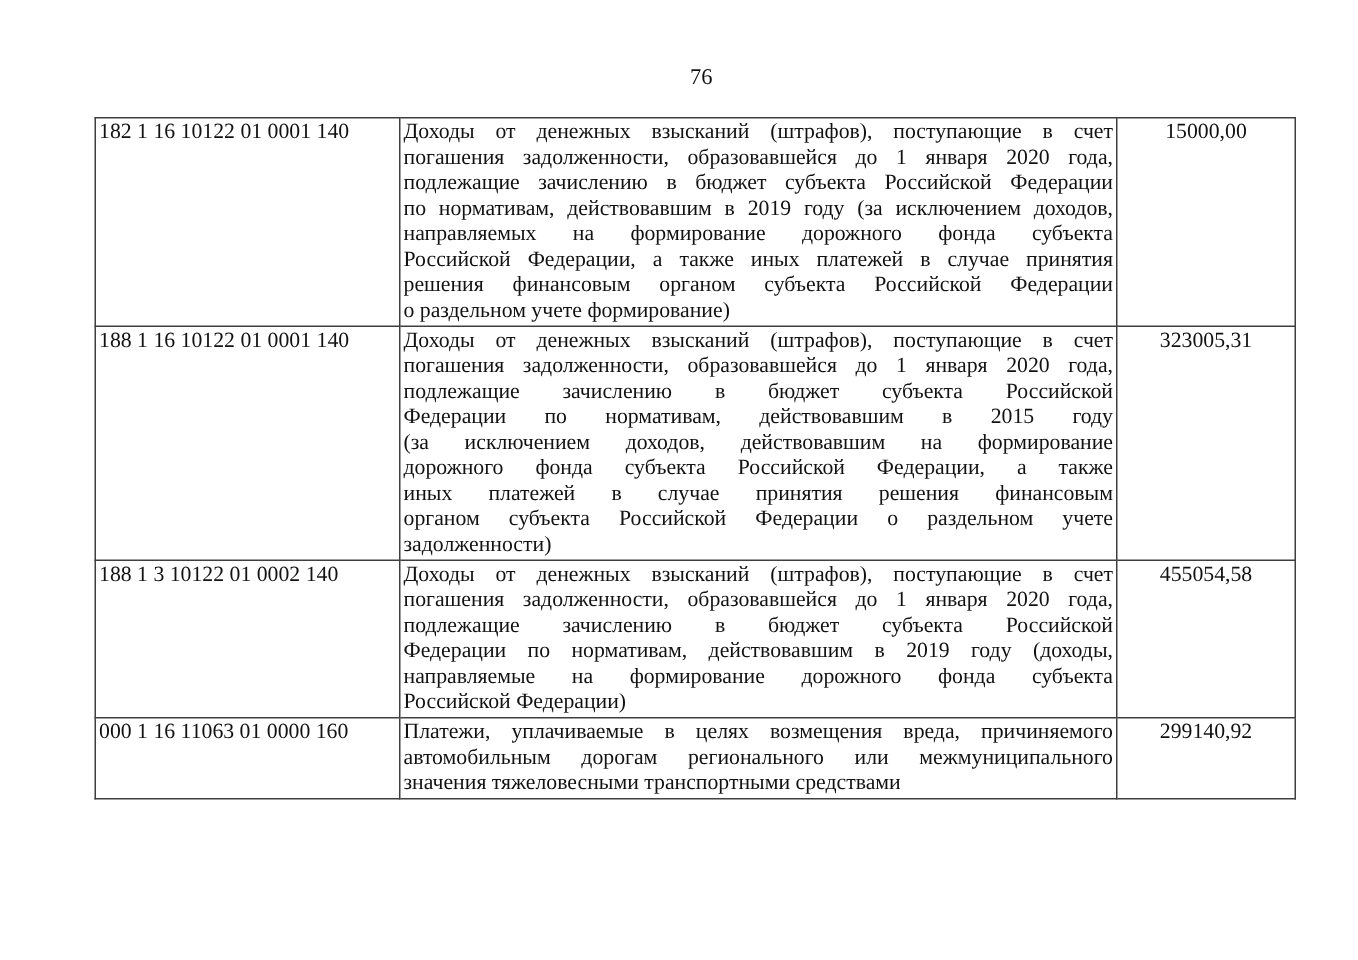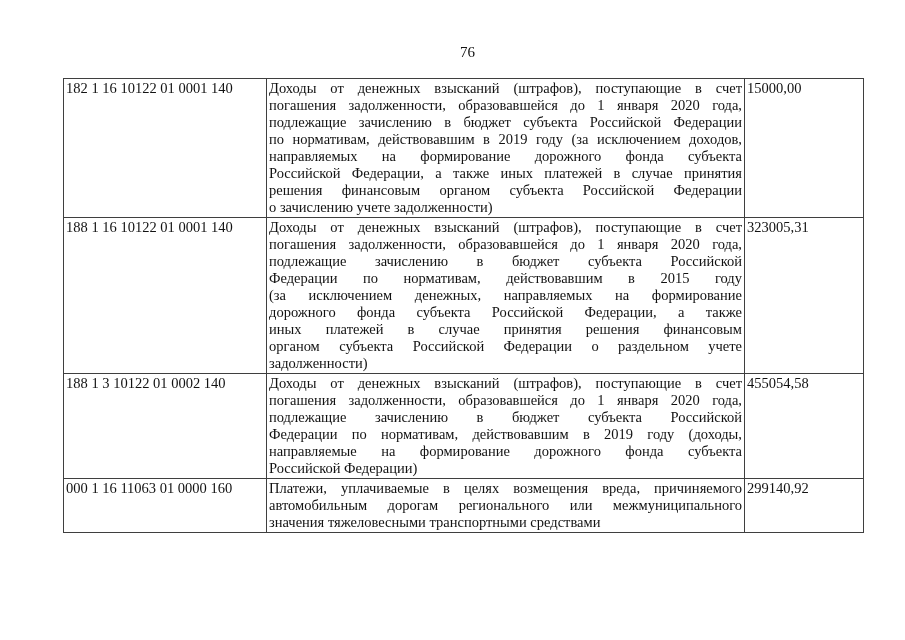--- a/index.html
+++ b/index.html
@@ -40,20 +40,21 @@
     padding: 1px 2px 1px 2px;
   }
   td.cell-code {
     white-space: nowrap;
   }
   td.cell-desc {
     padding: 1px 8px 2px 9px;
     margin-top: 18px;
   }
   td.cell-amount {
+    text-align: center;
   }
   .tline {
     text-align: justify;
     text-align-last: justify;
   }
   .tline-last {
     text-align-last: left;
   }
 </style>
 </head>
@@ -71,32 +72,32 @@
     <tr>
       <td class="cell-code">182 1 16 10122 01 0001 140</td>
       <td class="cell-desc">
           <div class="tline">Доходы от денежных взысканий (штрафов), поступающие в счет</div>
           <div class="tline">погашения задолженности, образовавшейся до 1 января 2020 года,</div>
           <div class="tline">подлежащие зачислению в бюджет субъекта Российской Федерации</div>
           <div class="tline">по нормативам, действовавшим в 2019 году (за исключением доходов,</div>
           <div class="tline">направляемых на формирование дорожного фонда субъекта</div>
           <div class="tline">Российской Федерации, а также иных платежей в случае принятия</div>
           <div class="tline">решения финансовым органом субъекта Российской Федерации</div>
-          <div class="tline tline-last">о зачислению учете задолженности)</div>
+          <div class="tline tline-last">о раздельном учете формирование)</div>
         </td>
       <td class="cell-amount">15000,00</td>
     </tr>
     <tr>
       <td class="cell-code">188 1 16 10122 01 0001 140</td>
       <td class="cell-desc">
           <div class="tline">Доходы от денежных взысканий (штрафов), поступающие в счет</div>
           <div class="tline">погашения задолженности, образовавшейся до 1 января 2020 года,</div>
           <div class="tline">подлежащие зачислению в бюджет субъекта Российской</div>
           <div class="tline">Федерации по нормативам, действовавшим в 2015 году</div>
-          <div class="tline">(за исключением денежных, направляемых на формирование</div>
+          <div class="tline">(за исключением доходов, действовавшим на формирование</div>
           <div class="tline">дорожного фонда субъекта Российской Федерации, а также</div>
           <div class="tline">иных платежей в случае принятия решения финансовым</div>
           <div class="tline">органом субъекта Российской Федерации о раздельном учете</div>
           <div class="tline tline-last">задолженности)</div>
         </td>
       <td class="cell-amount">323005,31</td>
     </tr>
     <tr>
       <td class="cell-code">188 1 3 10122 01 0002 140</td>
       <td class="cell-desc">

